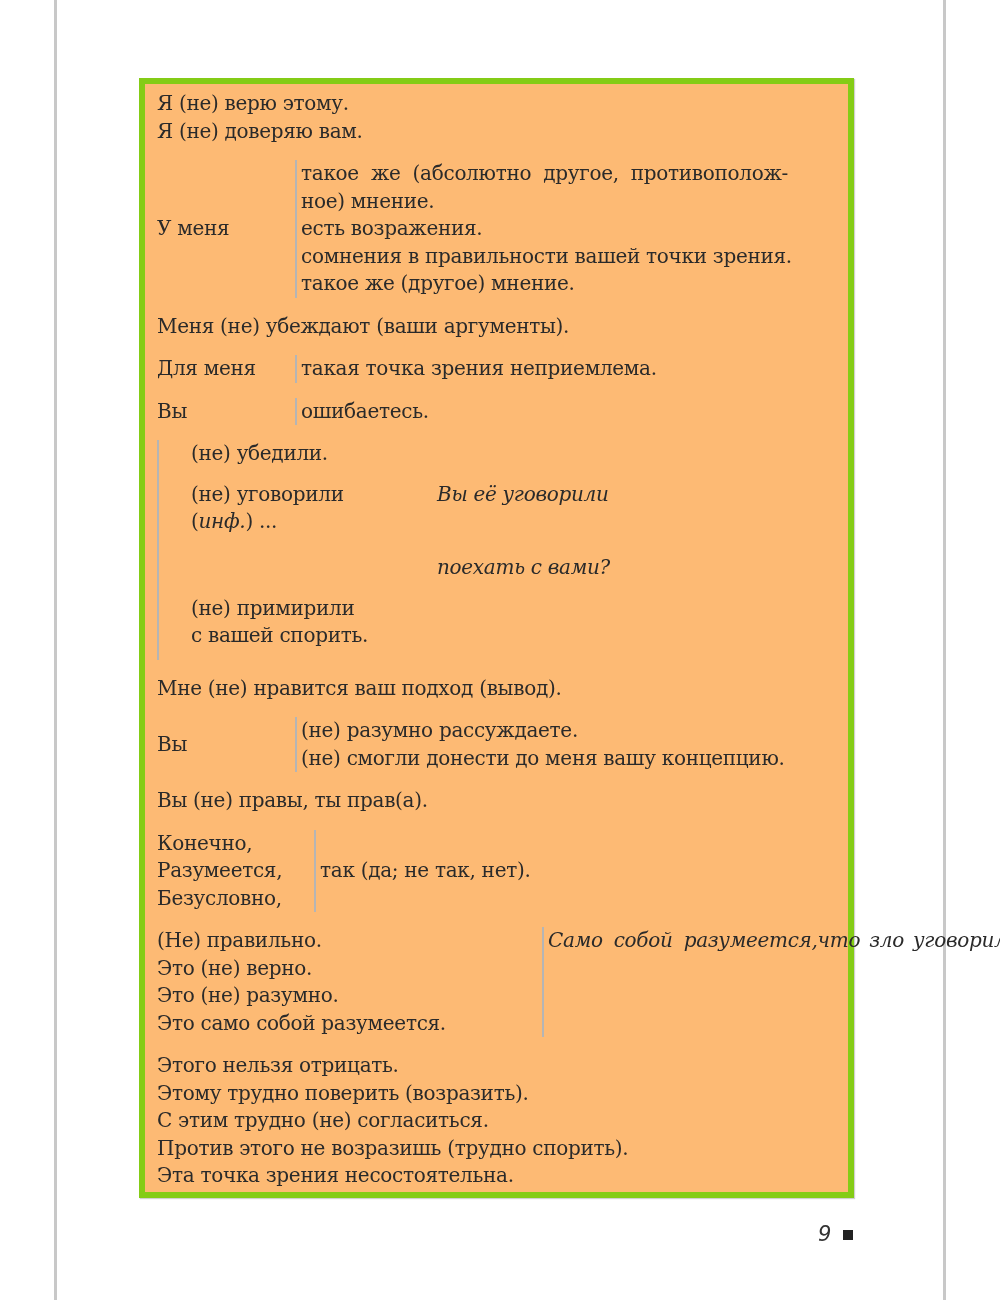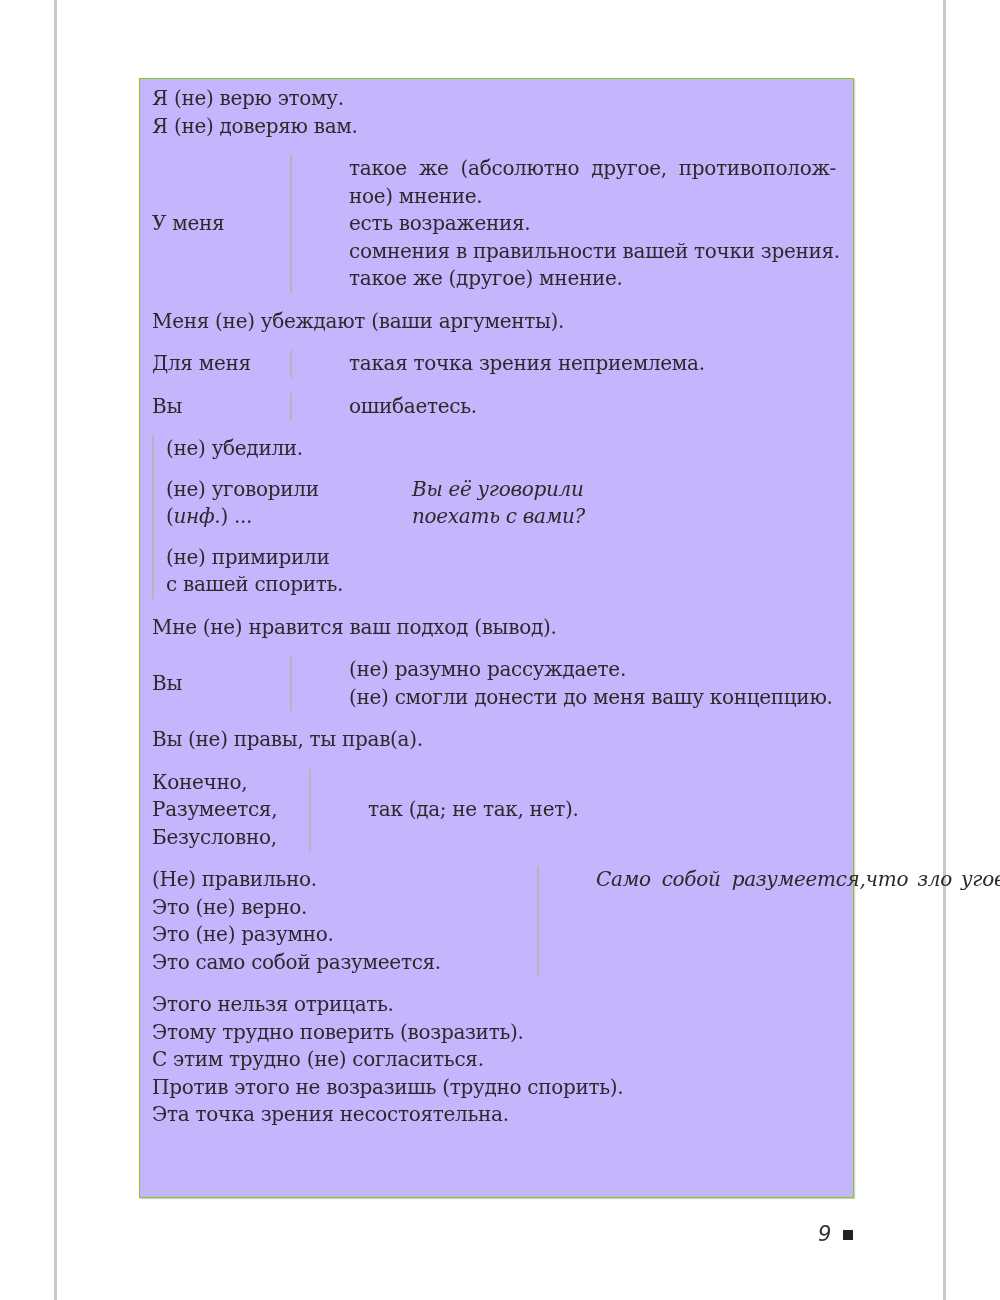--- a/index.html
+++ b/index.html
@@ -24,24 +24,24 @@
     }
     .page-edge.left { left: 54px; }
     .page-edge.right { left: 943px; }
 
     .frame {
       position: absolute;
       left: 139px;
       top: 78px;
       width: 715px;
       height: 1120px;
-      border: 1px solid #84cc16;
+      border: 6px solid #84cc16;
       box-shadow: 1px 1px 1px #d0d0d0;
       box-sizing: border-box;
-      background: #c4b5fd;
+      background: #fdba74;
     }
     .content {
       position: absolute;
       left: 12px;
       top: 6px;
       right: 12px;
       font-size: 20px;
       line-height: 27.5px;
       letter-spacing: -0.3px;
     }
@@ -58,31 +58,30 @@
       align-items: center;
       flex: 0 0 auto;
     }
     .vdiv {
       width: 2px;
       background: #b5b5b5;
       flex: 0 0 2px;
     }
     .right-col {
       flex: 1 1 auto;
-      padding-left: 28px;
-      margin-left: 29px;
+      padding-left: 4px;
     }
     .justified { text-align: justify; text-align-last: left; white-space: normal; }
 
     .subrows { flex: 1 1 auto; display: flex; flex-direction: column; }
-    .subrow { display: flex; align-items: flex-start; margin-bottom: 13px; }
-    .subrow:last-child { margin-bottom: 0; }
+    .subrow { display: flex; align-items: flex-start; margin-bottom: 13px; padding-left: 20px; }
+    .subrow:last-child { margin-bottom: 10px; }
     .sub-mid { width: 232px; padding-left: 12px; display: flex; flex-direction: column; justify-content: center; }
     .sub-div { width: 2px; background: #bdbdbd; flex: 0 0 2px; }
-    .sub-right { padding-left: 12px; display: flex; flex-direction: column; justify-content: center; }
+    .sub-right { padding-left: 12px; display: flex; flex-direction: column; justify-content: center; gap: 46px; }
 
     .pagenum {
       position: absolute;
       left: 818px;
       top: 1222px;
       font-family: "DejaVu Sans", sans-serif;
       font-style: italic;
       font-size: 21px;
       color: #333;
     }

